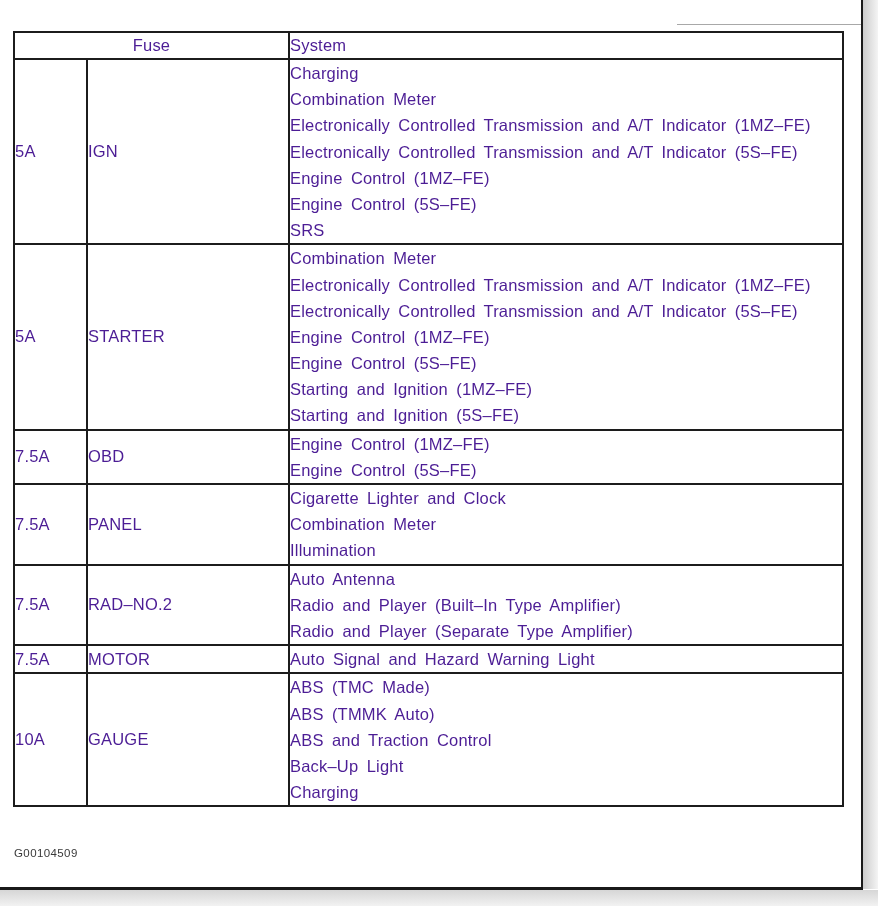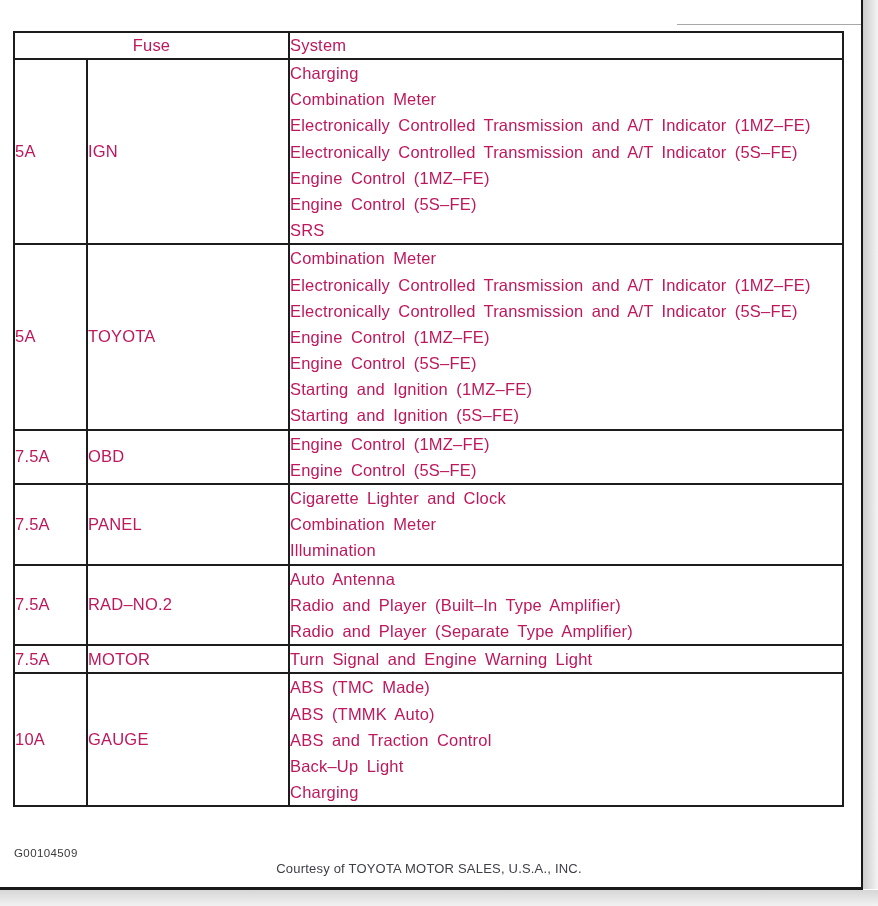--- a/index.html
+++ b/index.html
@@ -38,21 +38,21 @@
   
   table.fuse-table {
     position: absolute;
     left: 13px; top: 31px;
     width: 831px;
     border-collapse: collapse;
     table-layout: fixed;
     font-size: 16.5px;
     letter-spacing: 0.2px;
     word-spacing: 3.5px;
-    color: #be185d;
+    color: #4c1d95;
   }
   table.fuse-table td {
     border: 2px solid #1c1c1c;
     padding: 0;
     vertical-align: middle;
     overflow: hidden;
   }
   td.hdr-fuse { height: 25px; text-align: center; }
   td.hdr-system { height: 25px; padding-left: 6px; margin-left: 38px; }
   td.amp  { padding-left: 6px; }
@@ -102,21 +102,21 @@
           <div class="sys-line">Electronically Controlled Transmission and A/T Indicator (1MZ–FE)</div>
           <div class="sys-line">Electronically Controlled Transmission and A/T Indicator (5S–FE)</div>
           <div class="sys-line">Engine Control (1MZ–FE)</div>
           <div class="sys-line">Engine Control (5S–FE)</div>
           <div class="sys-line">SRS</div>
         </td>
       </tr>
 
       <tr>
         <td class="amp">5A</td>
-        <td class="name">TOYOTA</td>
+        <td class="name">STARTER</td>
         <td class="sys">
           <div class="sys-line">Combination Meter</div>
           <div class="sys-line">Electronically Controlled Transmission and A/T Indicator (1MZ–FE)</div>
           <div class="sys-line">Electronically Controlled Transmission and A/T Indicator (5S–FE)</div>
           <div class="sys-line">Engine Control (1MZ–FE)</div>
           <div class="sys-line">Engine Control (5S–FE)</div>
           <div class="sys-line">Starting and Ignition (1MZ–FE)</div>
           <div class="sys-line">Starting and Ignition (5S–FE)</div>
         </td>
       </tr>
@@ -147,34 +147,33 @@
           <div class="sys-line">Auto Antenna</div>
           <div class="sys-line">Radio and Player (Built–In Type Amplifier)</div>
           <div class="sys-line">Radio and Player (Separate Type Amplifier)</div>
         </td>
       </tr>
 
       <tr>
         <td class="amp">7.5A</td>
         <td class="name">MOTOR</td>
         <td class="sys">
-          <div class="sys-line">Turn Signal and Engine Warning Light</div>
+          <div class="sys-line">Auto Signal and Hazard Warning Light</div>
         </td>
       </tr>
 
       <tr>
         <td class="amp">10A</td>
         <td class="name">GAUGE</td>
         <td class="sys">
           <div class="sys-line">ABS (TMC Made)</div>
           <div class="sys-line">ABS (TMMK Auto)</div>
           <div class="sys-line">ABS and Traction Control</div>
           <div class="sys-line">Back–Up Light</div>
           <div class="sys-line">Charging</div>
         </td>
       </tr>
     </tbody>
   </table>
 
   <div class="figure-code">G00104509</div>
-  <div class="courtesy">Courtesy of TOYOTA MOTOR SALES, U.S.A., INC.</div>
 
 </div>
 
 </body></html>

